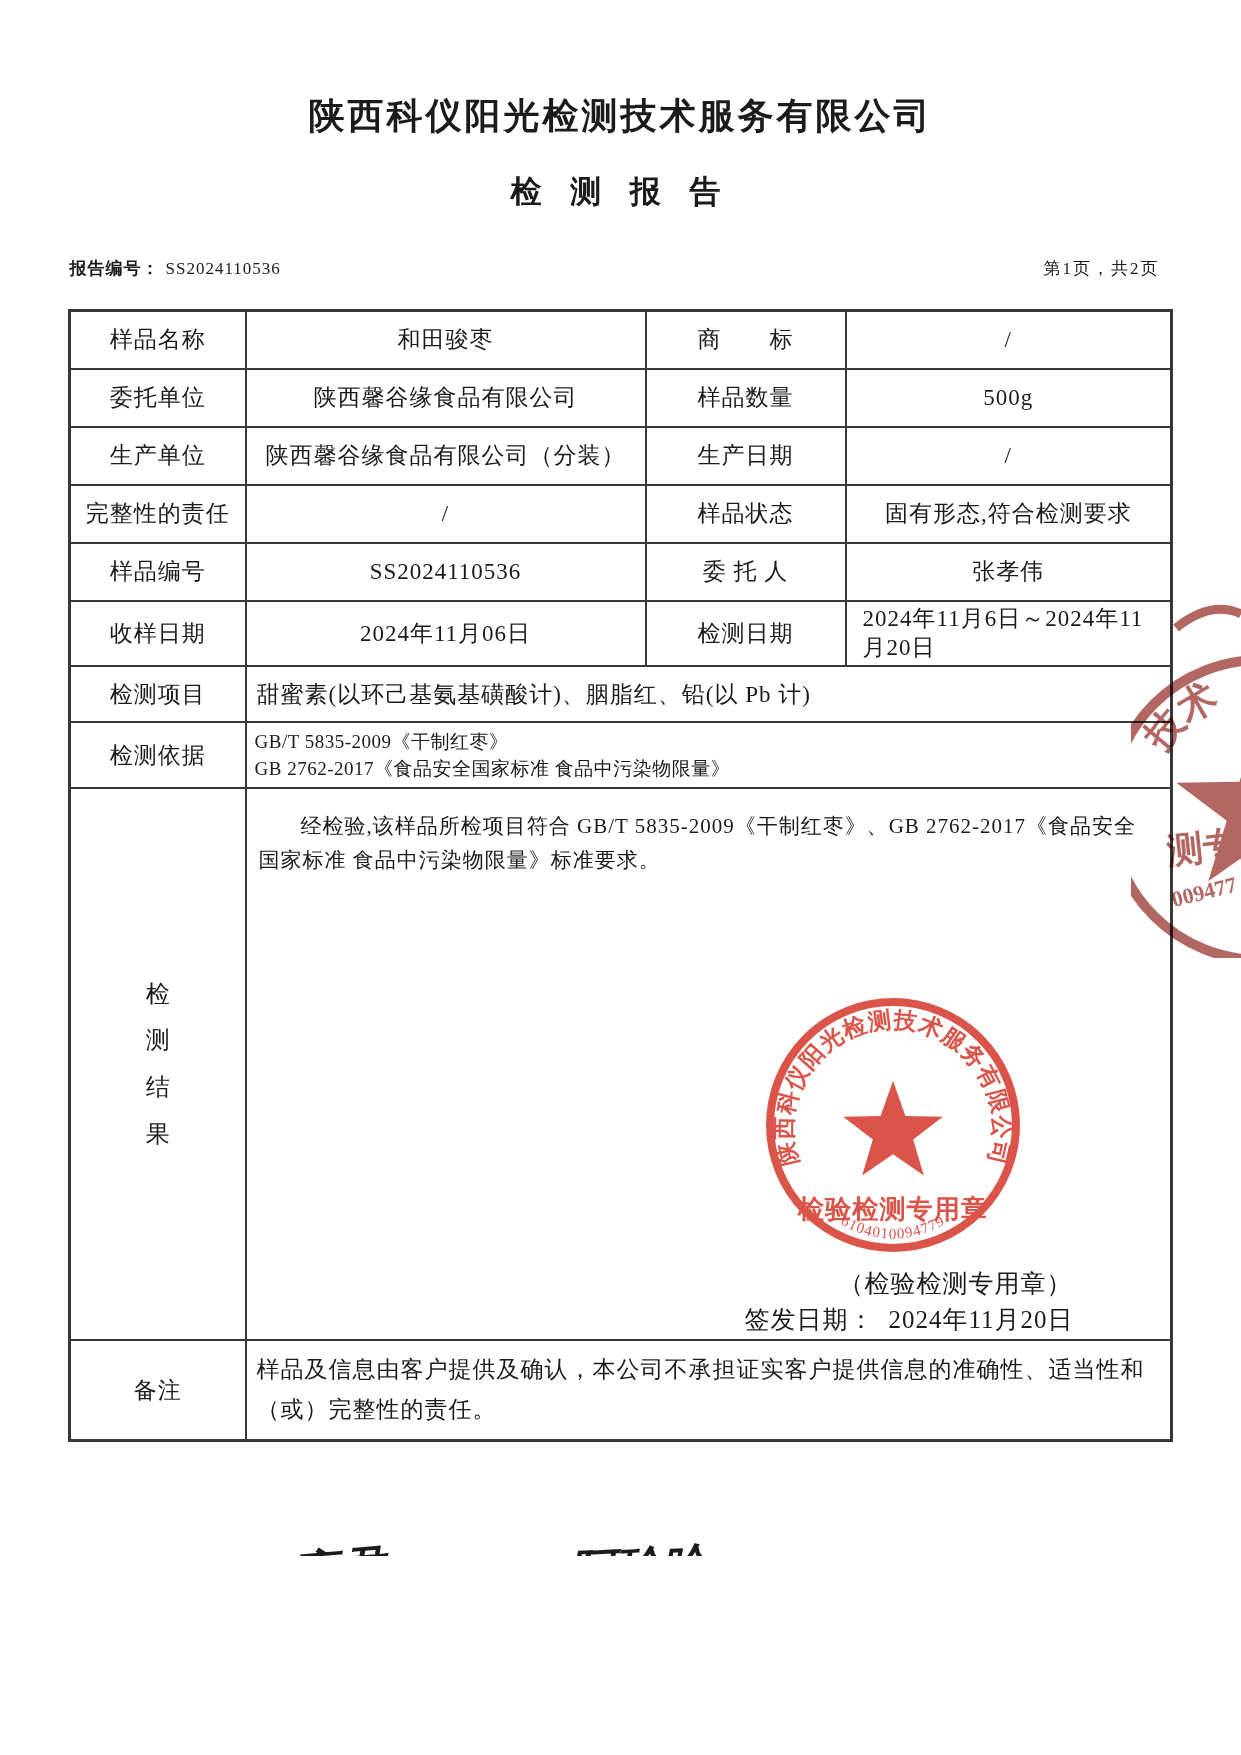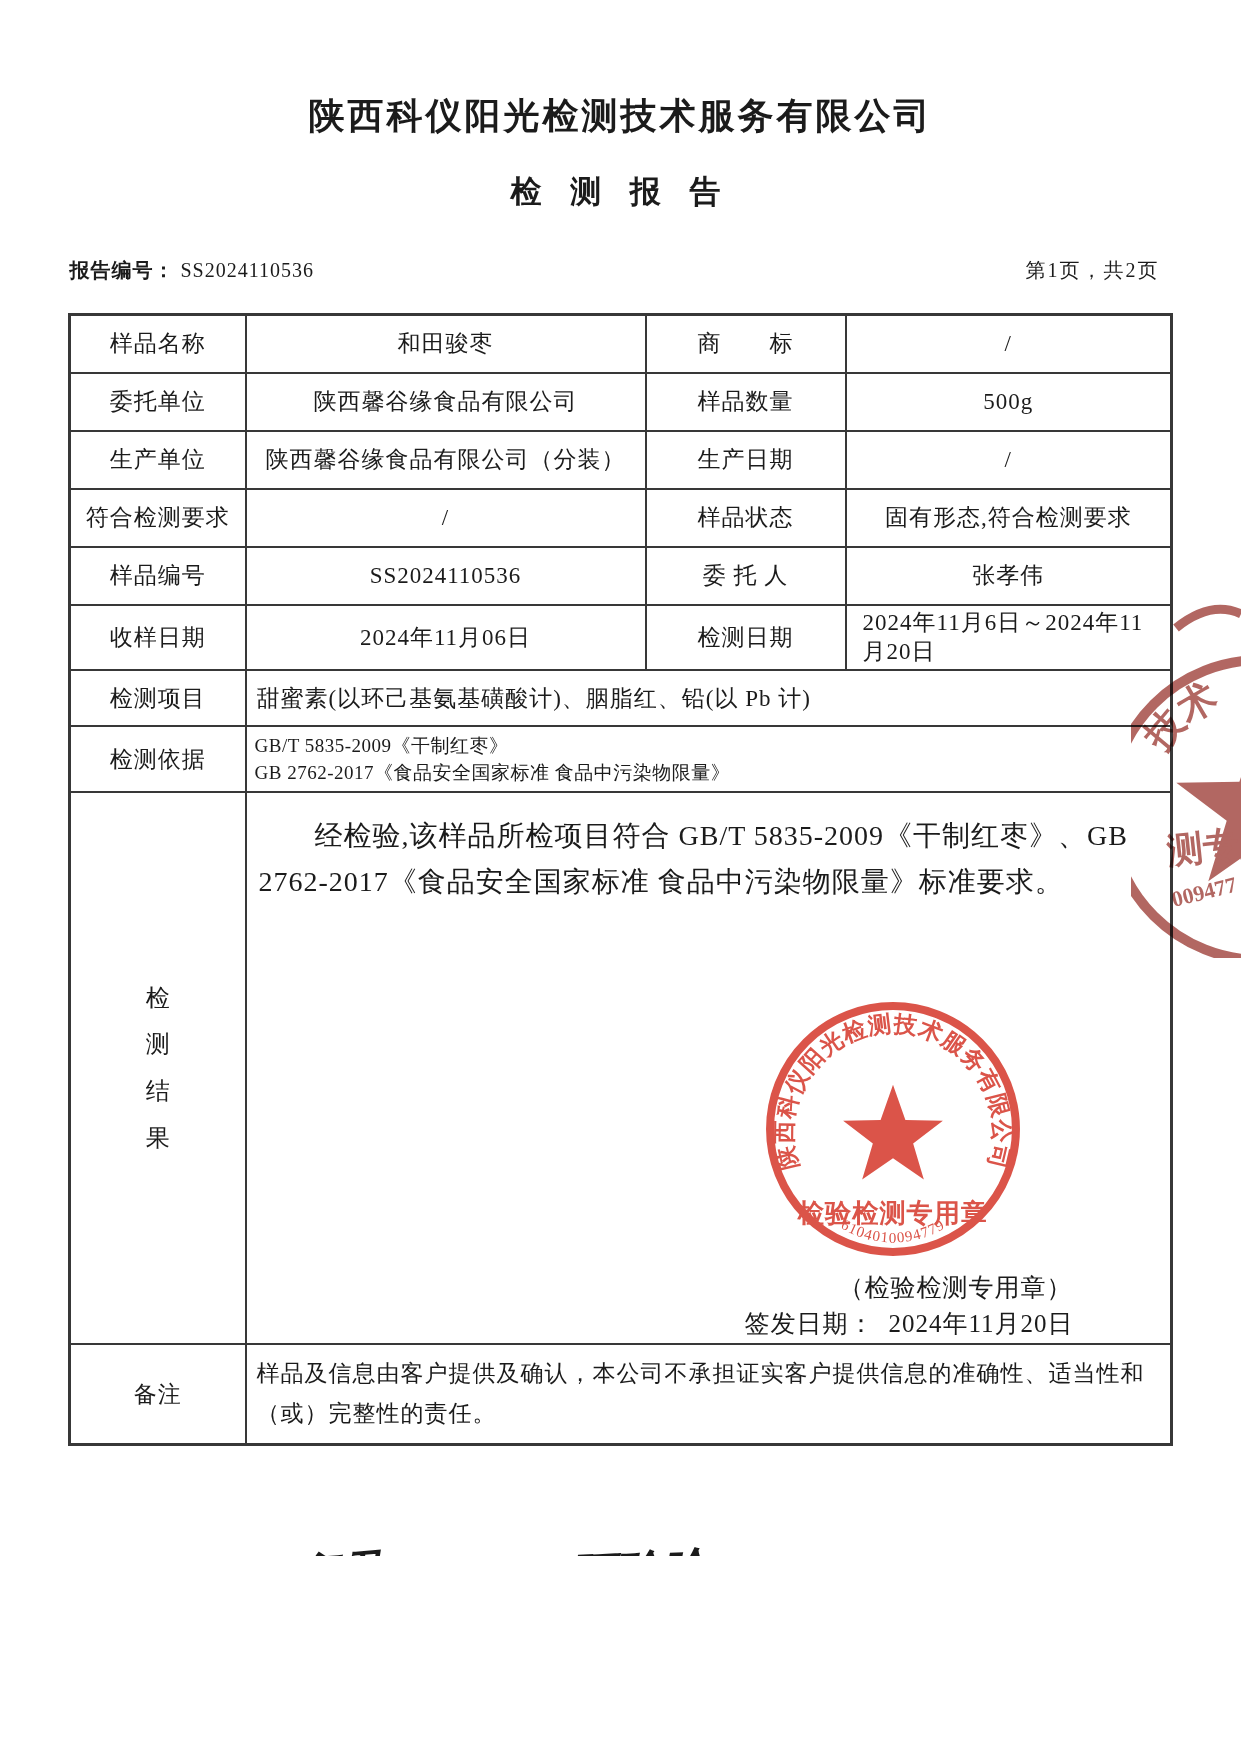--- a/index.html
+++ b/index.html
@@ -28,21 +28,21 @@
     font-size: 31px;
     font-weight: bold;
     letter-spacing: 10px;
   }
   .meta {
     width: 1102px;
     margin: 44px auto 12px auto;
     display: flex;
     justify-content: space-between;
     align-items: flex-end;
-    font-size: 20px;
+    font-size: 17px;
     gap: 28px;
   }
   .meta .label { font-weight: bold; letter-spacing: 1px; }
   .meta .value { margin-left: 6px; letter-spacing: 1px; }
   .meta-right { letter-spacing: 2px; margin-right: 12px; }
 
   table.doc-table {
     width: 1102px;
     margin: 29px auto 0 auto;
     border-collapse: collapse;
@@ -65,21 +65,21 @@
   tr.r-result { height: 552px; }
   tr.r-remark { height: 100px; }
 
   td.items-value { text-align: left; padding-left: 10px; letter-spacing: 1px; }
   td.basis-value { text-align: left; padding-left: 8px; }
   .basis-line { line-height: 1.45; font-size: 19px; letter-spacing: 0.5px; }
 
   td.result-cell { position: relative; text-align: left; vertical-align: top; }
   .result-text {
     padding: 20px 18px 0 12px;
-    font-size: 28px;
+    font-size: 21px;
     line-height: 1.62;
     text-indent: 2em;
     letter-spacing: 1px;
   }
   .vlabel {
     width: 1.1em;
     margin: 0 auto;
     line-height: 1.95;
     word-break: break-all;
     font-size: 24px;
@@ -171,21 +171,21 @@
         <td>样品数量</td>
         <td>500g</td>
       </tr>
       <tr class="r-std">
         <td>生产单位</td>
         <td>陕西馨谷缘食品有限公司（分装）</td>
         <td>生产日期</td>
         <td>/</td>
       </tr>
       <tr class="r-std">
-        <td>符合检测要求</td>
+        <td>完整性的责任</td>
         <td>/</td>
         <td>样品状态</td>
         <td>固有形态,符合检测要求</td>
       </tr>
       <tr class="r-std">
         <td>样品编号</td>
         <td>SS2024110536</td>
         <td>委 托 人</td>
         <td>张孝伟</td>
       </tr>

